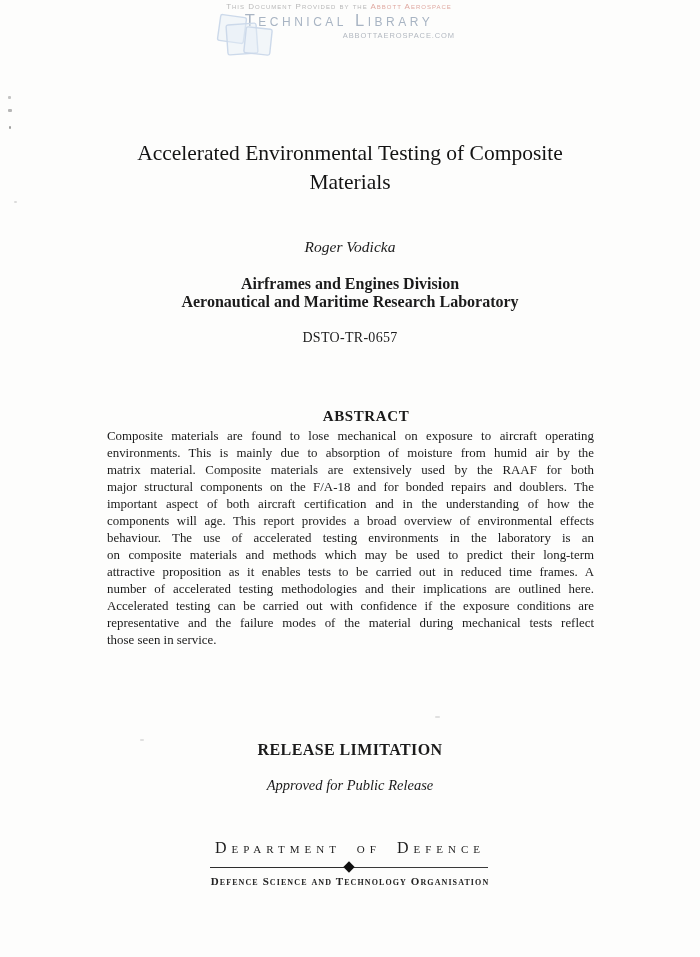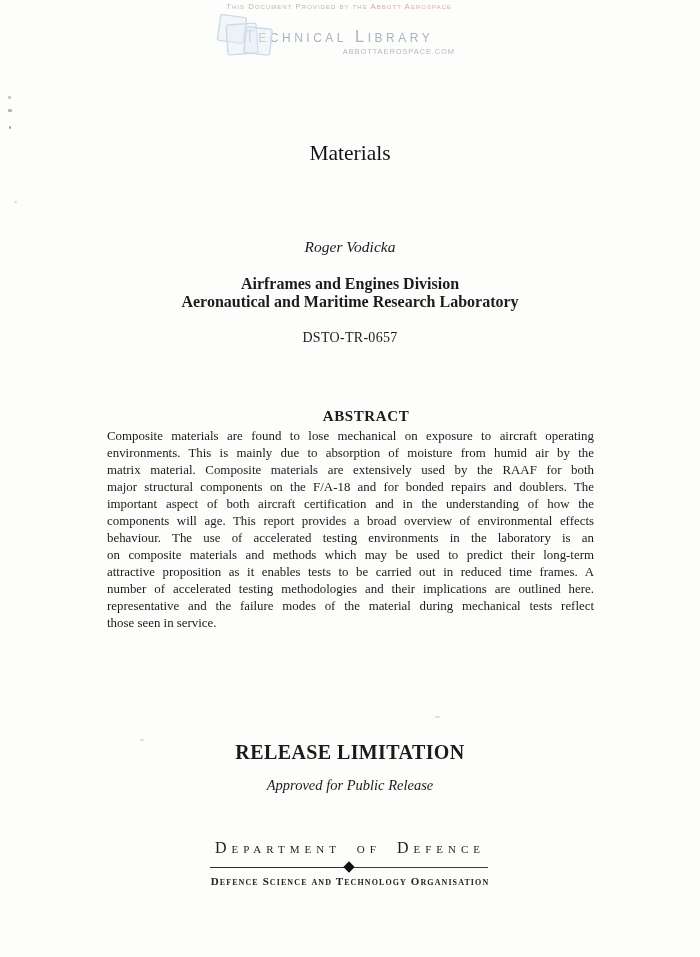--- a/index.html
+++ b/index.html
@@ -25,21 +25,21 @@
   .logo-icon {
     position: absolute; left: 18px; top: 8px;
   }
   .hdr-line1 {
     font-size: 8px; font-variant: small-caps; letter-spacing: 1px;
     color: #b8b8b8; text-align: center; white-space: nowrap;
   }
   .hdr-brand { color: #dfa8a0; }
   .hdr-line2 {
     font-size: 16.5px; font-variant: small-caps; letter-spacing: 3.5px;
-    color: #a8b4c3; text-align: center; margin-top: 16px; white-space: nowrap;
+    color: #a8b4c3; text-align: center; margin-top: 0px; white-space: nowrap;
   }
   .hdr-line3 {
     font-size: 7.5px; letter-spacing: 0.9px;
     color: #b2b8c0; text-align: right; padding-right: 26px; margin-top: 1px;
   }
 
   
   .doc-title {
     position: absolute; top: 139px; left: 0; width: 700px;
     text-align: center; font-size: 21.5px; font-weight: 400;
@@ -64,21 +64,21 @@
   }
   .abstract {
     position: absolute; top: 428px; left: 107px; width: 487px;
     font-size: 12.9px; line-height: 17px; color: #1b1b1b;
   }
   .abs-line { text-align: justify; text-align-last: justify; }
   .abs-line.last { text-align-last: left; }
 
   .release-heading {
     position: absolute; top: 741px; left: 0; width: 700px;
-    text-align: center; font-size: 20px; font-weight: bold;
+    text-align: center; font-size: 16px; font-weight: bold;
     letter-spacing: 0.4px; margin: 0;
   }
   .approved {
     position: absolute; top: 777px; left: 0; width: 700px;
     text-align: center; font-style: italic; font-size: 14.5px;
   }
 
   
   .dept {
     position: absolute; top: 839px; left: 0; width: 700px;
@@ -126,20 +126,21 @@
         <rect x="12" y="14" width="30" height="30" transform="rotate(-4 27 29)" rx="2"></rect>
         <rect x="30" y="18" width="26" height="26" transform="rotate(6 43 31)" rx="2"></rect>
       </g>
     </svg>
     <div class="hdr-line1"><span>This Document Provided by the</span> <span class="hdr-brand">Abbott Aerospace</span></div>
     <div class="hdr-line2">Technical Library</div>
     <div class="hdr-line3">ABBOTTAEROSPACE.COM</div>
   </div>
 
   <h1 class="doc-title">
+    <div>Accelerated Environmental Testing of Composite</div>
     <div>Materials</div>
   </h1>
 
   <div class="author">Roger Vodicka</div>
 
   <div class="division-block">
     <div>Airframes and Engines Division</div>
     <div>Aeronautical and Maritime Research Laboratory</div>
   </div>
 
@@ -150,20 +151,21 @@
       <div class="abs-line">Composite materials are found to lose mechanical on exposure to aircraft operating</div>
       <div class="abs-line">environments.  This is mainly due to absorption of moisture from humid air by the</div>
       <div class="abs-line">matrix material.  Composite materials are extensively used by the RAAF for both</div>
       <div class="abs-line">major structural components on the F/A-18 and for bonded repairs and doublers.  The</div>
       <div class="abs-line">important aspect of both aircraft certification and in the understanding of how the</div>
       <div class="abs-line">components will age.  This report provides a broad overview of environmental effects</div>
       <div class="abs-line">behaviour.  The use of accelerated testing environments in the laboratory is an</div>
       <div class="abs-line">on composite materials and methods which may be used to predict their long-term</div>
       <div class="abs-line">attractive proposition as it enables tests to be carried out in reduced time frames.  A</div>
       <div class="abs-line">number of accelerated testing methodologies and their implications are outlined here.</div>
+      <div class="abs-line">Accelerated testing can be carried out with confidence if the exposure conditions are</div>
       <div class="abs-line">representative and the failure modes of the material during mechanical tests reflect</div>
       <div class="abs-line last">those seen in service.</div>
     </div>
 
   <h3 class="release-heading">RELEASE LIMITATION</h3>
   <div class="approved">Approved for Public Release</div>
 
   <div class="dept">Department of Defence</div>
   <div class="divider">
     <span class="line"></span>

